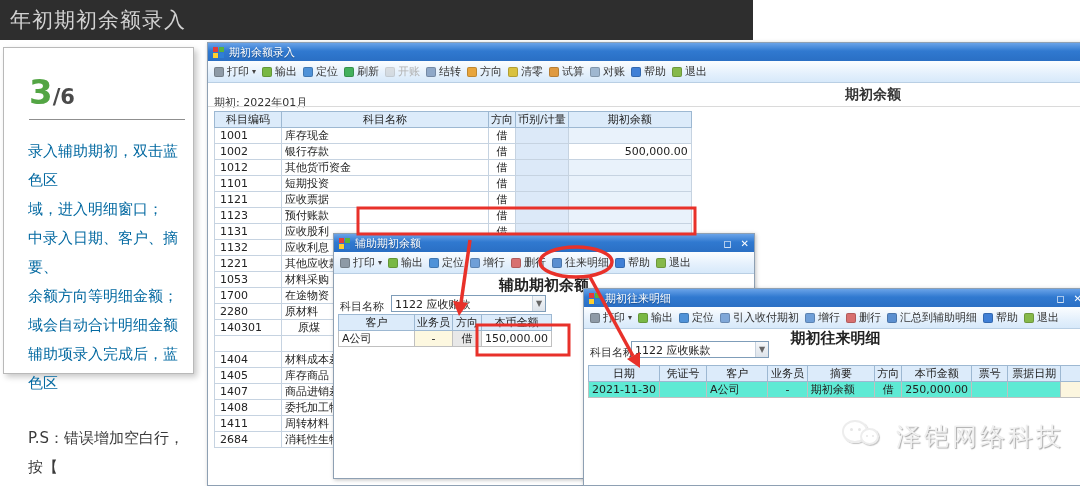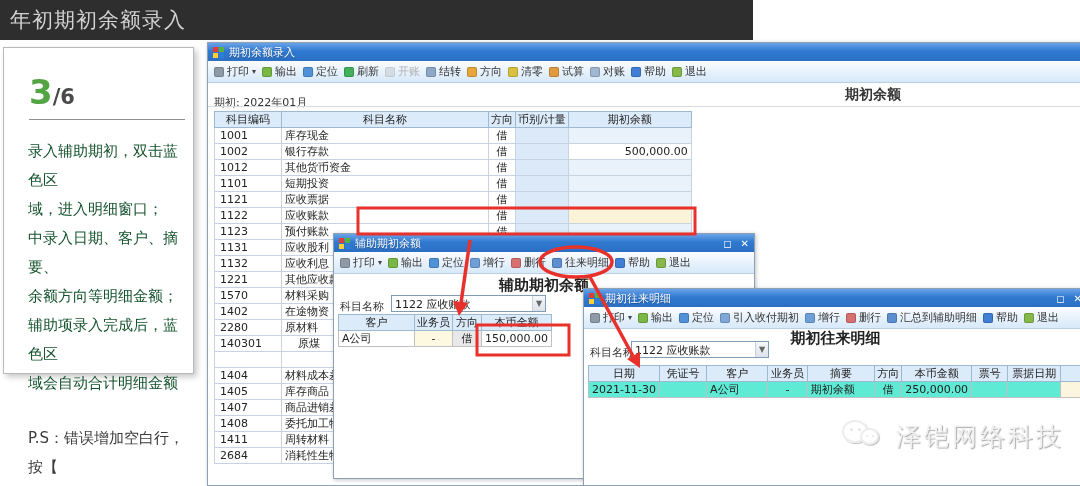--- a/index.html
+++ b/index.html
@@ -6,21 +6,21 @@
 html,body{width:1080px;height:486px;overflow:hidden;background:#fff;
   font-family:"DejaVu Sans","Liberation Sans",sans-serif;position:relative}
 .banner{position:absolute;left:0;top:0;width:753px;height:40px;background:#2e2e2e;
   color:#d2d2d2;font-size:21px;line-height:40px;padding-left:10px;letter-spacing:1px;z-index:4}
 .sidebar{position:absolute;left:3px;top:47px;width:191px;height:327px;background:#fff;
   border:1px solid #b9b9b9;box-shadow:3px 3px 6px rgba(0,0,0,.22);z-index:4}
 .step{margin:24px 0 0 25px}
 .step-cur{font-size:34px;color:#53a544;font-weight:600}
 .step-total{font-size:21px;color:#4a4a4a;font-weight:600}
 .step-rule{margin:7px 8px 0 25px;border-top:1px solid #8f8f8f}
-.instructions{margin:17px 6px 0 24px;font-size:15px;line-height:29px;color:#14532d}
+.instructions{margin:17px 6px 0 24px;font-size:15px;line-height:29px;color:#0369a1}
 .ps{margin:26px 6px 0 24px;font-size:15px;line-height:29px;color:#3b3b3b}
 .window{position:absolute;background:#fff;border:1px solid #8ea0b3;box-shadow:1px 1px 4px rgba(0,0,0,.25)}
 #main-window{left:207px;top:42px;width:880px;height:444px;z-index:1}
 #assist-window{left:333px;top:233px;width:422px;height:246px;z-index:2}
 #detail-window{left:583px;top:288px;width:505px;height:198px;z-index:3}
 .titlebar{height:18px;background:linear-gradient(#6aa3e8,#3079d0 45%,#2a6fc4);display:flex;
   align-items:center;gap:5px;padding:0 5px;color:#fff;font-size:11px;white-space:nowrap}
 .titlebar .title{text-shadow:0 1px 1px rgba(0,0,0,.35)}
 .win-icon{display:inline-grid;grid-template-columns:5px 5px;grid-gap:1px;width:11px;height:11px}
 .win-icon span{width:5px;height:5px;display:block}
@@ -94,22 +94,22 @@
 <div class="sidebar">
   <div class="step">
     <span class="step-cur">3</span><span class="step-total">/6</span>
   </div>
   <div class="step-rule"></div>
   <div class="instructions" id="instructions">
       <div class="ins-line">录入辅助期初，双击蓝色区</div>
       <div class="ins-line">域，进入明细窗口；</div>
       <div class="ins-line">中录入日期、客户、摘要、</div>
       <div class="ins-line">余额方向等明细金额；</div>
+      <div class="ins-line">域会自动合计明细金额</div>
       <div class="ins-line">辅助项录入完成后，蓝色区</div>
-      <div class="ins-line">域会自动合计明细金额</div>
     </div>
   <div class="ps" id="ps">
       <div class="ins-line">P.S：错误增加空白行，按【</div>
     </div>
 </div>
 
 <div class="window" id="main-window">
   <div class="titlebar">
     <span class="win-icon">
         <span style="background: rgb(226, 59, 59);"></span>
@@ -222,27 +222,20 @@
               <td class="td-bal"></td>
             </tr>
             <tr>
               <td class="td-code">1121</td>
               <td class="td-name">应收票据</td>
               <td class="td-dir">借</td>
               <td class="td-cur"></td>
               <td class="td-bal"></td>
             </tr>
             <tr>
-              <td class="td-code">1122</td>
-              <td class="td-name">应收账款</td>
-              <td class="td-dir">借</td>
-              <td class="td-cur"></td>
-              <td class="td-bal hl"></td>
-            </tr>
-            <tr>
               <td class="td-code">1123</td>
               <td class="td-name">预付账款</td>
               <td class="td-dir">借</td>
               <td class="td-cur"></td>
               <td class="td-bal"></td>
             </tr>
             <tr>
               <td class="td-code">1131</td>
               <td class="td-name">应收股利</td>
               <td class="td-dir">借</td>
@@ -257,28 +250,28 @@
               <td class="td-bal"></td>
             </tr>
             <tr>
               <td class="td-code">1221</td>
               <td class="td-name">其他应收款</td>
               <td class="td-dir">借</td>
               <td class="td-cur"></td>
               <td class="td-bal"></td>
             </tr>
             <tr>
-              <td class="td-code">1570</td>
+              <td class="td-code">1053</td>
               <td class="td-name">材料采购</td>
               <td class="td-dir">借</td>
               <td class="td-cur"></td>
               <td class="td-bal"></td>
             </tr>
             <tr>
-              <td class="td-code">1402</td>
+              <td class="td-code">1700</td>
               <td class="td-name">在途物资</td>
               <td class="td-dir">借</td>
               <td class="td-cur"></td>
               <td class="td-bal"></td>
             </tr>
             <tr>
               <td class="td-code">2280</td>
               <td class="td-name">原材料</td>
               <td class="td-dir">借</td>
               <td class="td-cur"></td>

